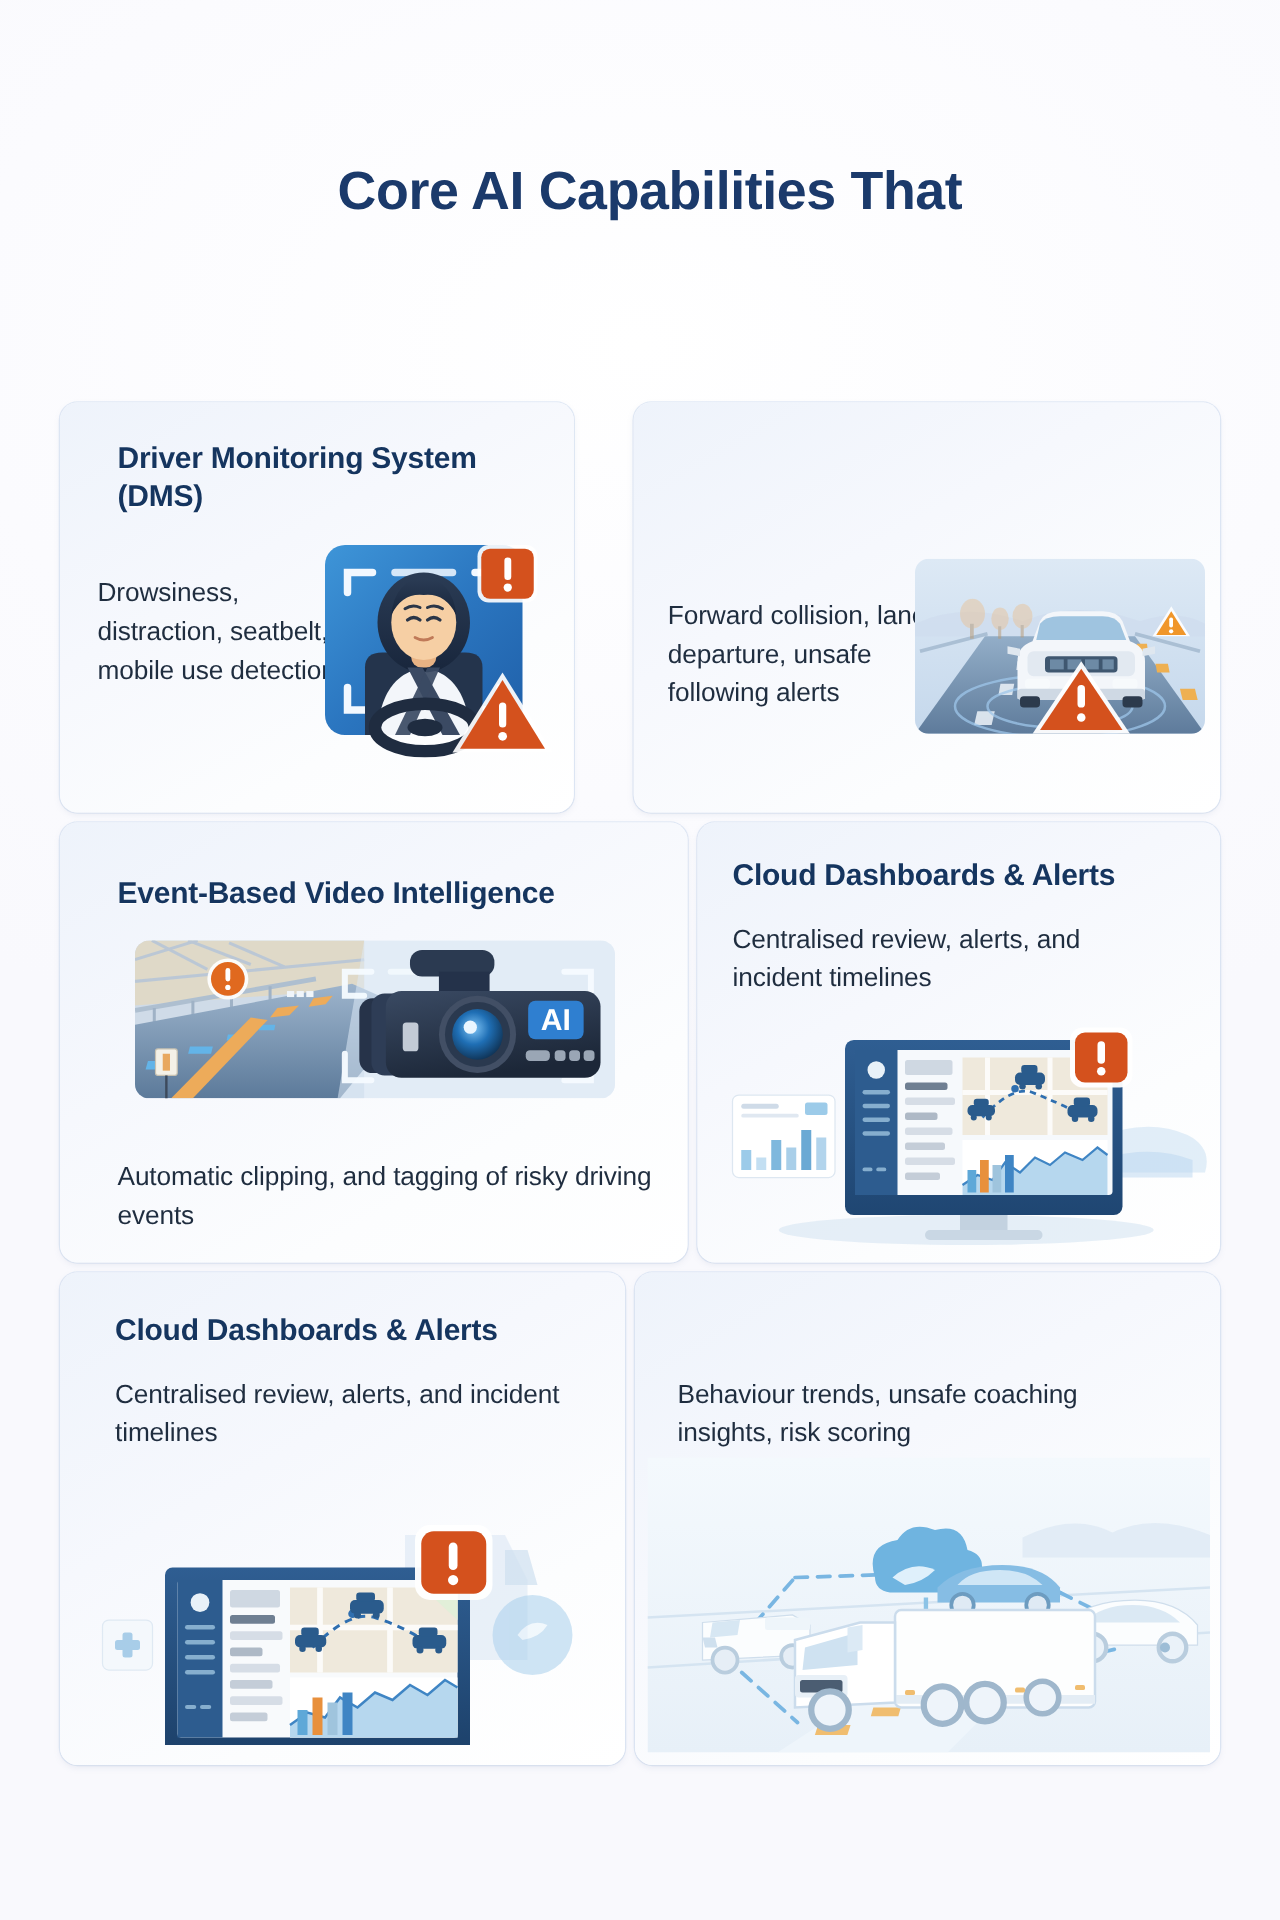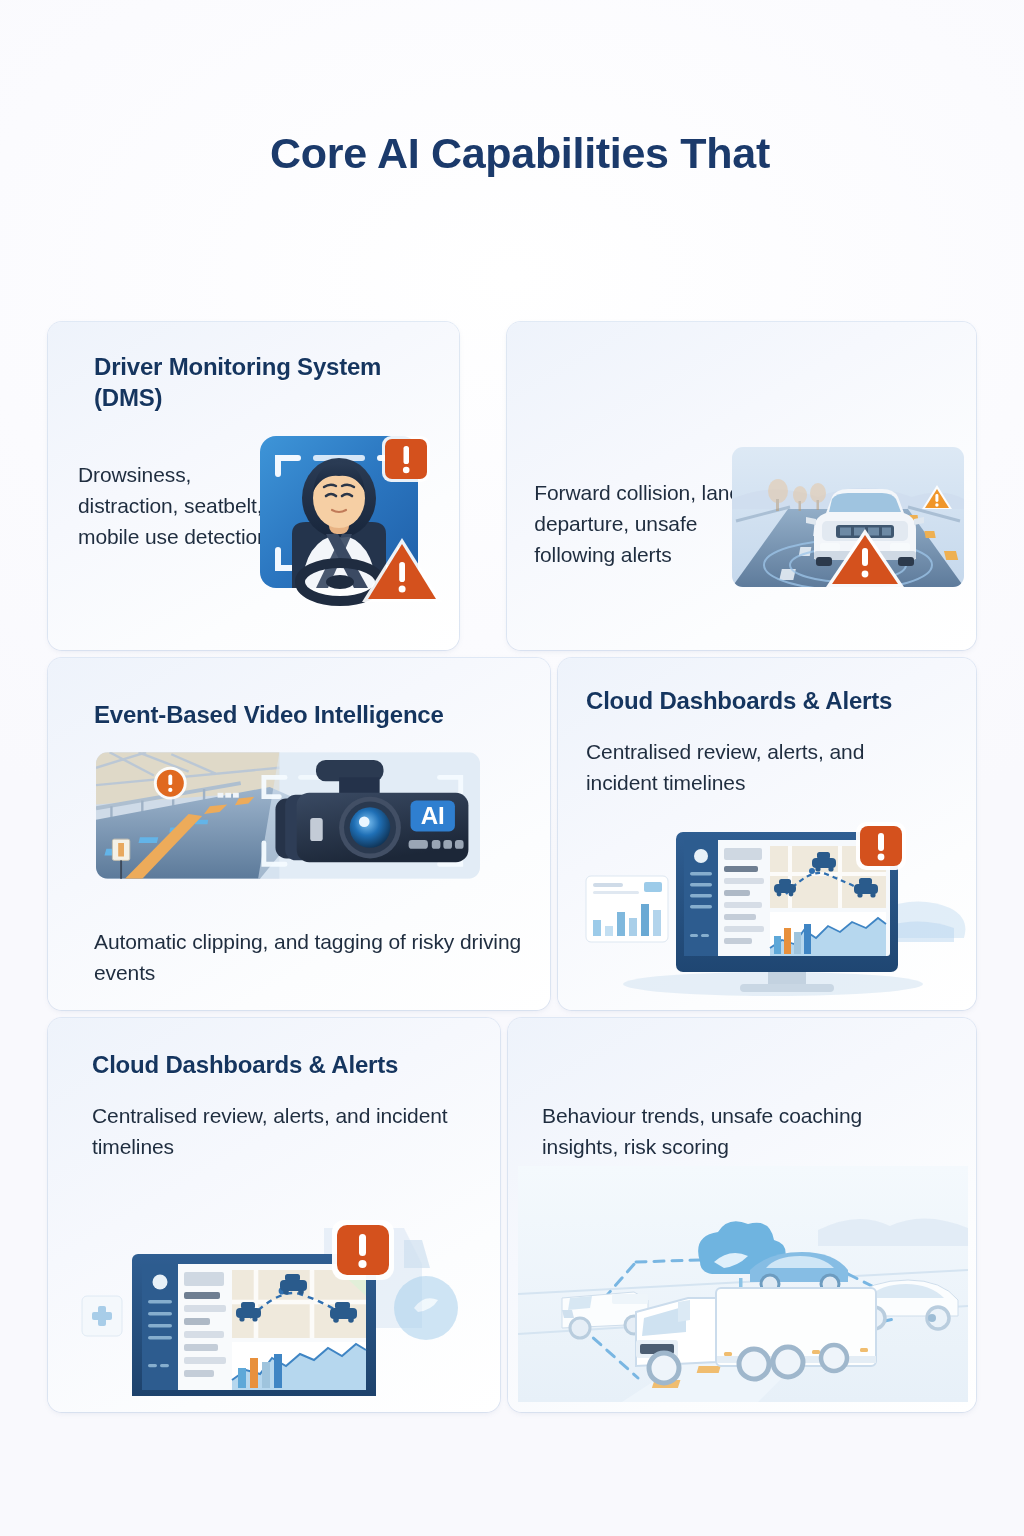--- a/index.html
+++ b/index.html
@@ -90,21 +90,21 @@
 
   
   .card2 { width: 490px; }
   .card2 .card-title { position:absolute; left: 27px; top: 48px; width: 420px; }
   .card2 .card-body  { position:absolute; left: 27px; top: 155px; width: 215px; }
   .card2 .art        { position:absolute; left: 225px; top: 125px; width: 232px; height: 140px; }
 
   
   .card3 { width: 502px; }
   .card3 .card-title { position:absolute; left: 46px; top: 12px; width: 460px; margin-top: 30px; }
-  .card3 .art        { position:absolute; left: 48px; top: 90px; width: 384px; height: 135px; }
+  .card3 .art        { position:absolute; left: 60px; top: 90px; width: 384px; height: 135px; }
   .card3 .card-body  { position:absolute; left: 46px; top: 268px; width: 430px; }
 
   
   .card4 { width: 418px; }
   .card4 .card-title { position:absolute; left: 28px; top: 28px; width: 390px; }
   .card4 .card-body  { position:absolute; left: 28px; top: 78px; width: 350px; }
   .card4 .art        { position:absolute; left: 20px; top: 140px; width: 390px; height: 200px; }
 
   
   .card5 { width: 452px; }

